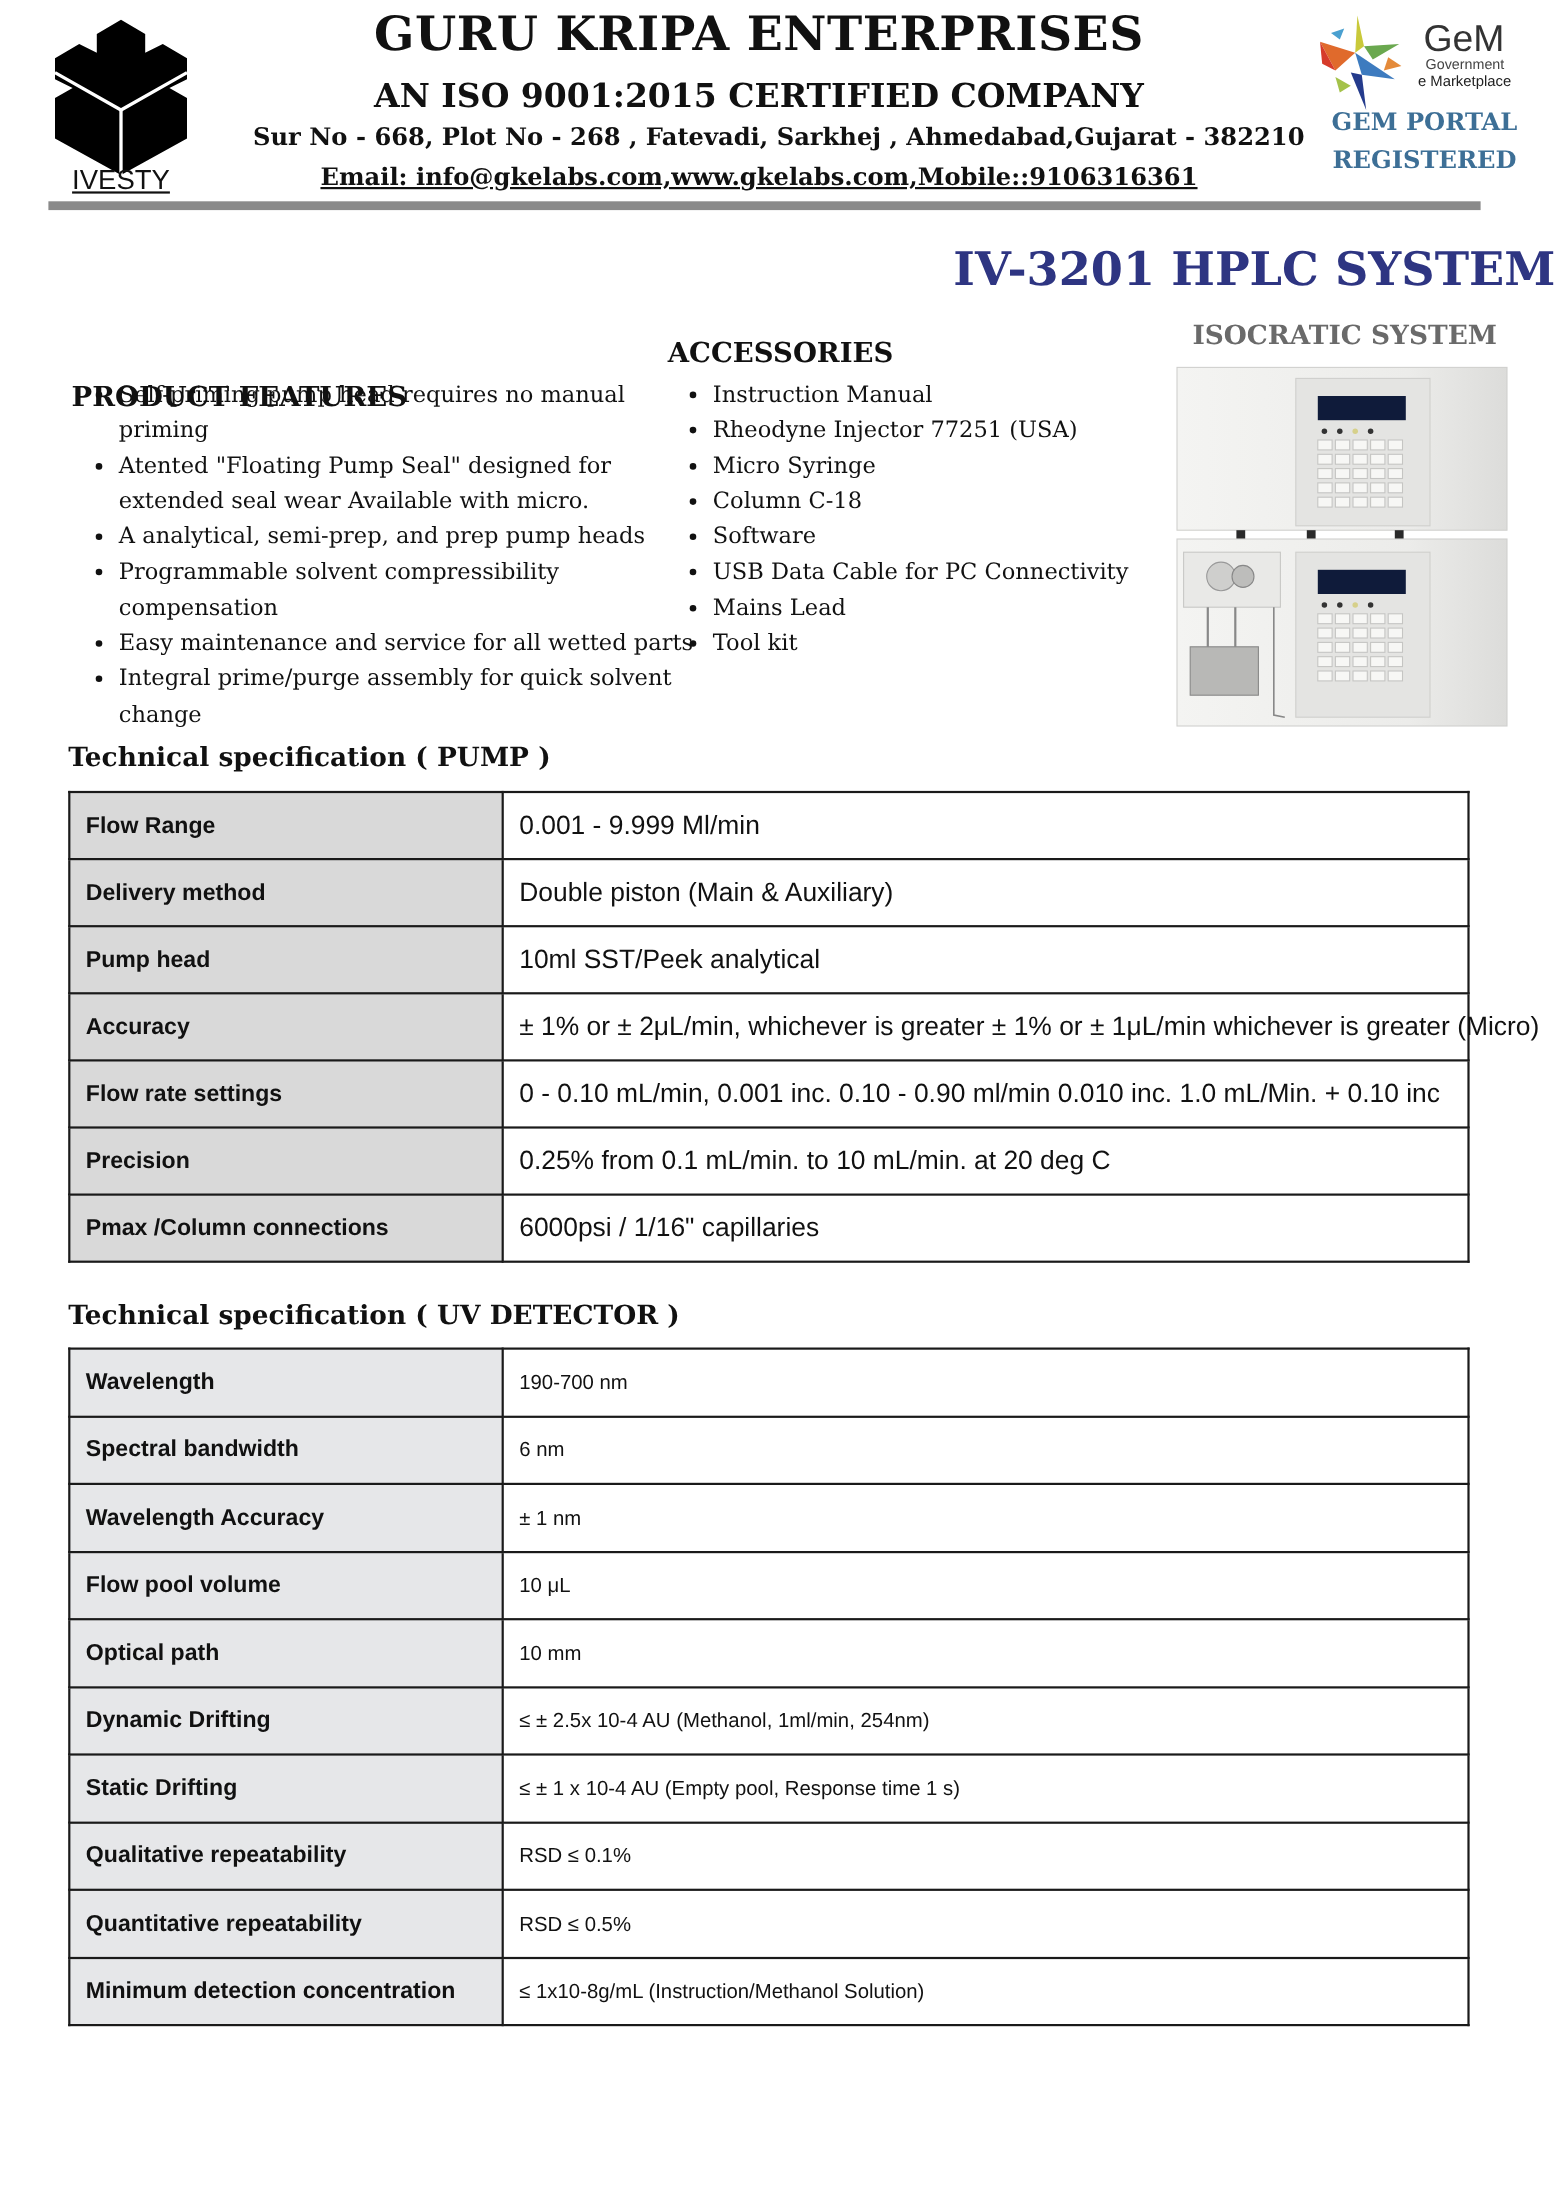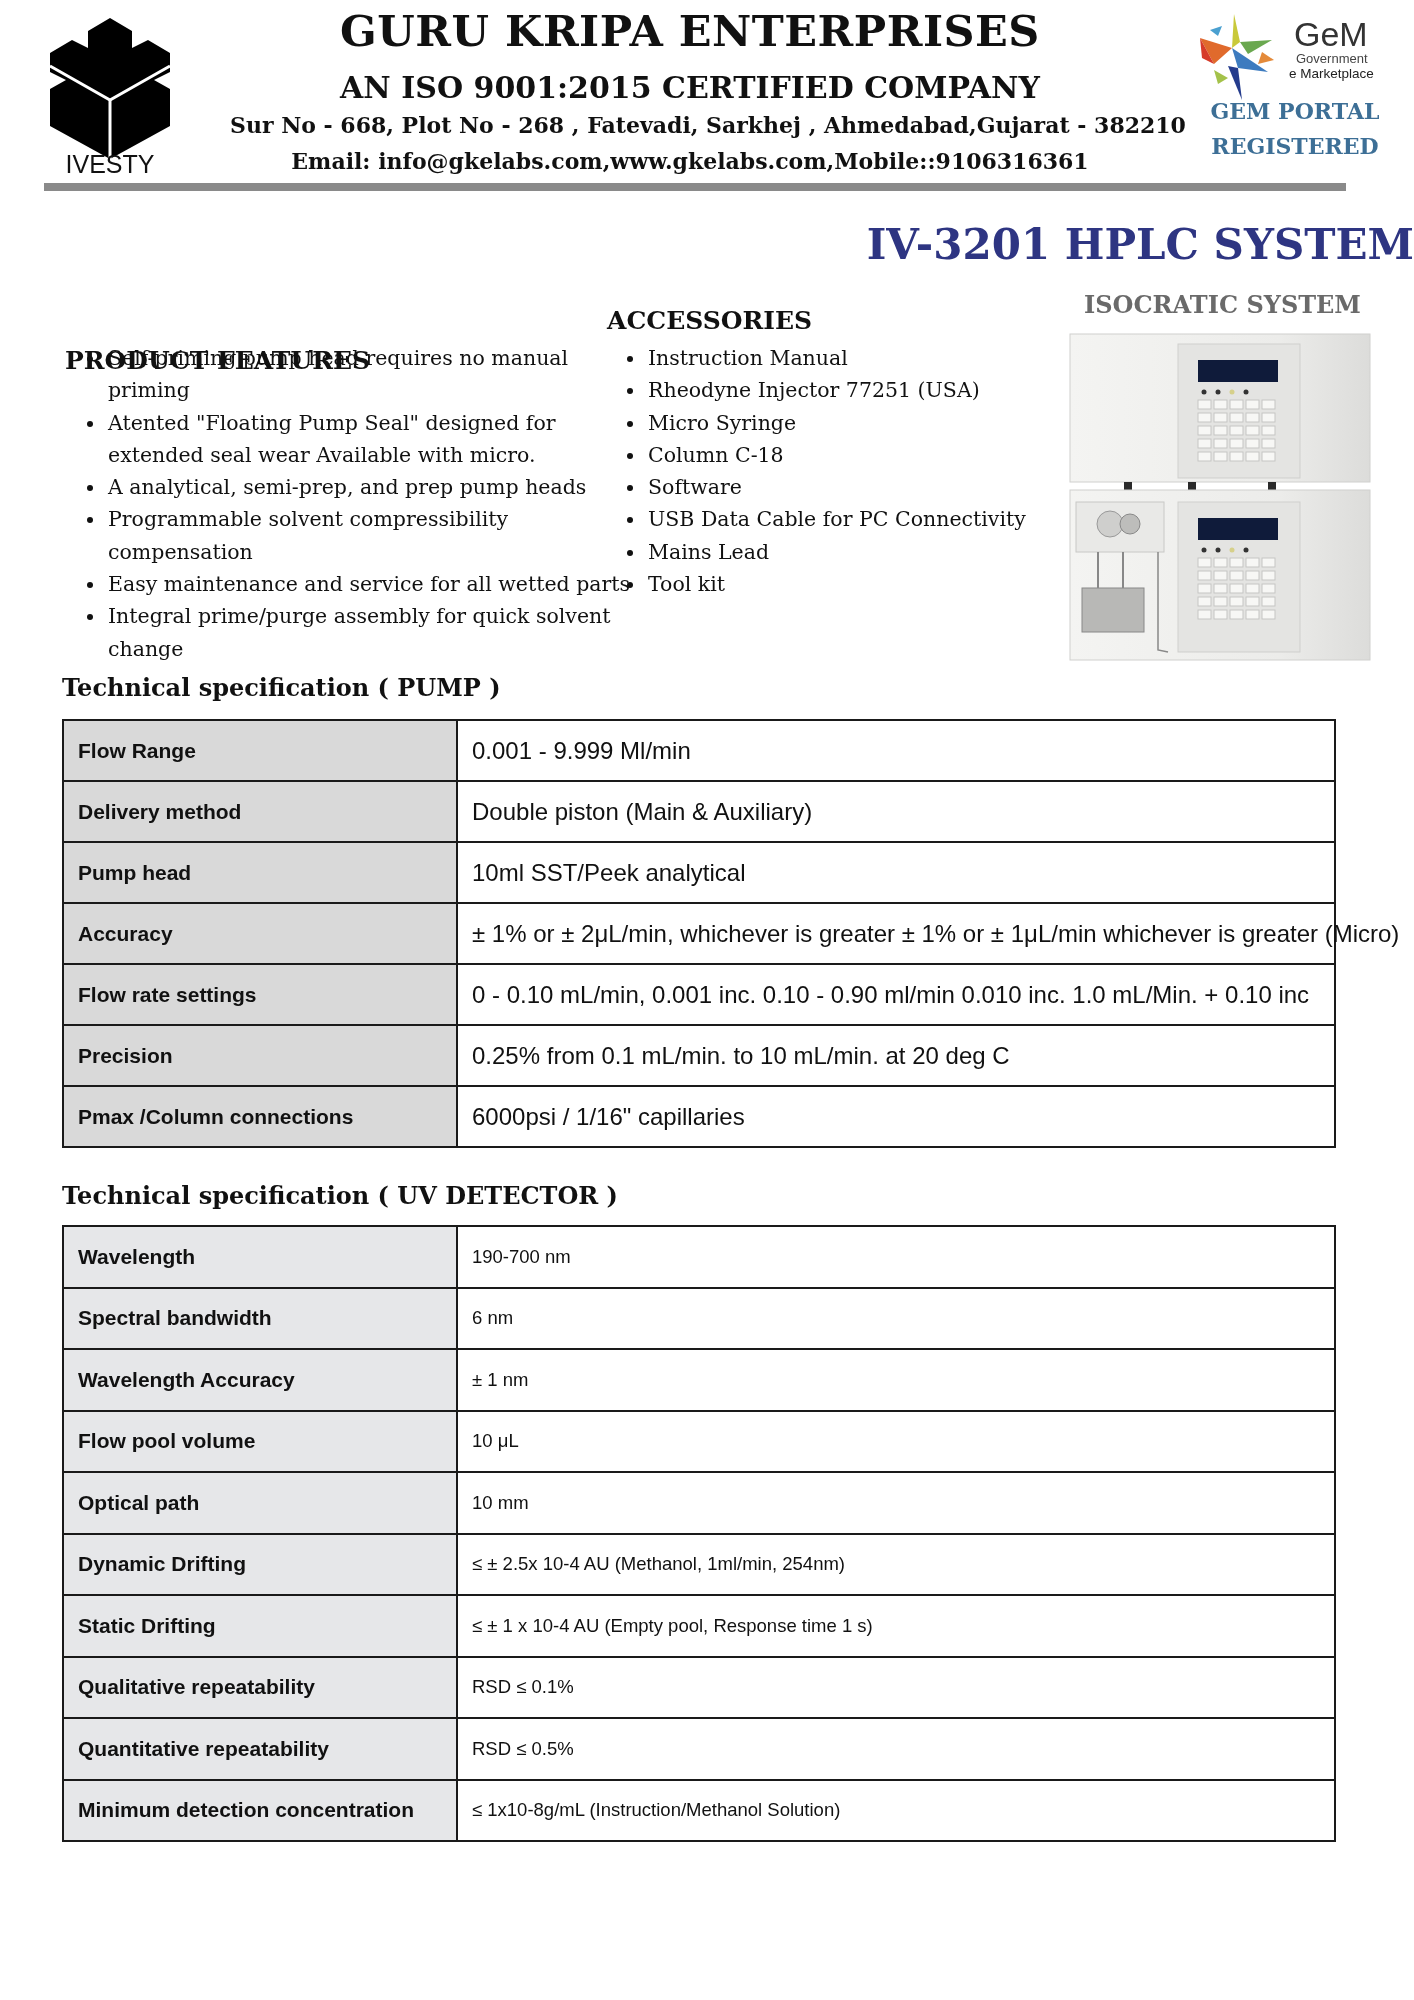--- a/index.html
+++ b/index.html
@@ -3,26 +3,26 @@
 <meta charset="utf-8">
 <style>
   html, body { margin:0; padding:0; background:#ffffff; }
   body { width:1414px; height:2000px; position:relative; overflow:hidden; color:#111; }
   .serif { font-family: "DejaVu Serif", "Liberation Serif", serif; }
   .sans { font-family: "Liberation Sans", "DejaVu Sans", sans-serif; }
   .abs { position:absolute; }
 
   
   #logo { left:48px; top:16px; width:124px; height:168px; }
-  #logo-text { left:48px; top:150px; width:124px; text-align:center; font-size:25px; letter-spacing:0px; }
+  #logo-text { left:48px; top:150px; width:124px; text-align:center; font-size:25px; letter-spacing:0px;text-decoration:underline; }
   .hdr { left:230px; width:920px; text-align:center; font-weight:bold; white-space:nowrap; }
   #company-name { top:6px; font-size:43px; letter-spacing:0.5px; }
   #iso-line { top:70px; font-size:30px; }
   #address-line { top:112px; font-size:22px; }
-  #contact-line { top:148px; font-size:22px; }
+  #contact-line { top:148px; font-size:22px;text-decoration:underline; }
   #header-rule { left:44px; top:183px; width:1302px; height:8px; background:#8a8a8a; }
   #gem-logo { left:1192px; top:8px; width:200px; height:92px; }
   .gem-reg { left:1200px; width:190px; text-align:center; color:#3d6f96; font-weight:bold; font-size:22px; }
   #gem-portal { top:98px; }
   #gem-registered { top:133px; }
 
   
   #product-title { left:0; top:220px; width:1414px; text-align:right; font-size:42px; font-weight:bold; color:#2e3582; }
 
   

